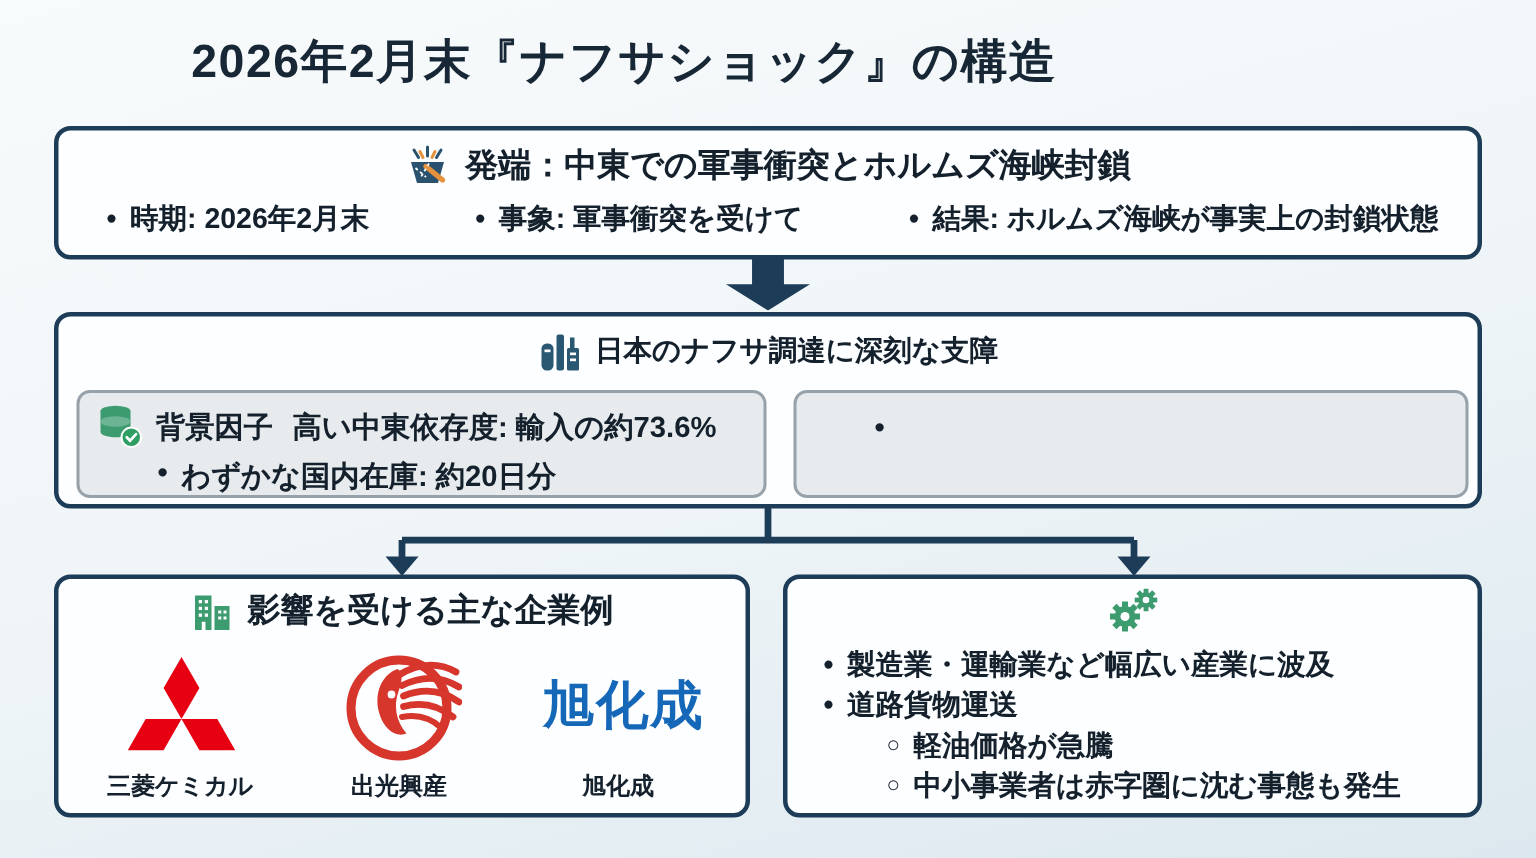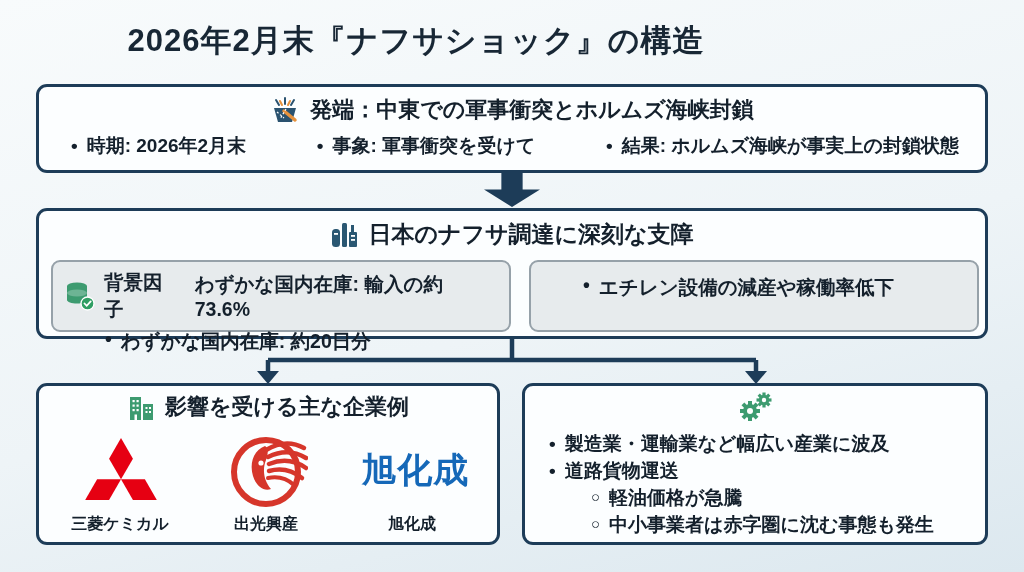--- a/index.html
+++ b/index.html
@@ -22,21 +22,21 @@
   .box-trigger { left:36px; top:84px;  width:952px; height:89px; }
   .box-supply  { left:36px; top:208px; width:952px; height:131px; }
   .box-companies { left:36px; top:383px; width:464px; height:162px; }
   .box-industry  { left:522px; top:383px; width:466px; height:162px; }
 
   .box-head {
     display:flex; align-items:center; justify-content:center; gap:10px;
     font-weight:800;
   }
   .box-trigger .box-head { height:46px; font-size:22px; }
-  .box-supply  .box-head { height:46px; font-size:23px;text-align:right; }
+  .box-supply  .box-head { height:46px; font-size:19px;text-align:right; }
   .box-companies .box-head, .box-industry .box-head { height:42px; font-size:22px; }
 
   .trigger-items {
     display:flex; justify-content:space-between;
     padding:0 26px 0 32px; font-size:19px; font-weight:700;
   }
   .bullet-line { display:flex; align-items:baseline; gap:9px; }
   .marker { font-weight:700; }
 
   .down-arrow {
@@ -137,32 +137,31 @@
     <div class="panel-line1">
       <svg class="ico" width="30" height="30" viewBox="0 0 30 30">
         <ellipse cx="12" cy="5" rx="10" ry="3.5" fill="#3d9b70"></ellipse>
         <path d="M2 5 v7 c0 1.9 4.5 3.5 10 3.5 s10 -1.6 10 -3.5 v-7" fill="#3d9b70"></path>
         <path d="M2 12 v7 c0 1.9 4.5 3.5 10 3.5 s10 -1.6 10 -3.5 v-7" fill="#3d9b70"></path>
         <ellipse cx="12" cy="12" rx="10" ry="3.5" fill="#fff" opacity="0.25"></ellipse>
         <circle cx="22.5" cy="22.5" r="6.5" fill="#2f9e63" stroke="#fff" stroke-width="1.3"></circle>
         <path d="M19.5 22.5 l2.2 2.3 l4 -4.4" fill="none" stroke="#fff" stroke-width="1.8" stroke-linecap="round"></path>
       </svg>
       <span>背景因子</span>
-      <span class="panel-inline">わずかな国内在庫: 輸入の約73.6%</span>
+      <span class="panel-inline">高い中東依存度: 輸入の約73.6%</span>
     </div>
     <div class="panel-line2">
       <span class="marker">•</span>
       <span>わずかな国内在庫: 約20日分</span>
     </div>
   </div>
 
   <div class="panel panel-right">
     <div class="panel-line2">
       <span class="marker">•</span>
-      <span>エチレン設備の減産や稼働率低下</span>
     </div>
   </div>
 </div>
 
 <svg class="connector" viewBox="0 0 1024 56">
   <g stroke="#1d3c58" stroke-width="4.5" fill="none">
     <path d="M512 8 V30"></path>
     <path d="M268 30 H756"></path>
     <path d="M268 30 V42"></path>
     <path d="M756 30 V42"></path>

